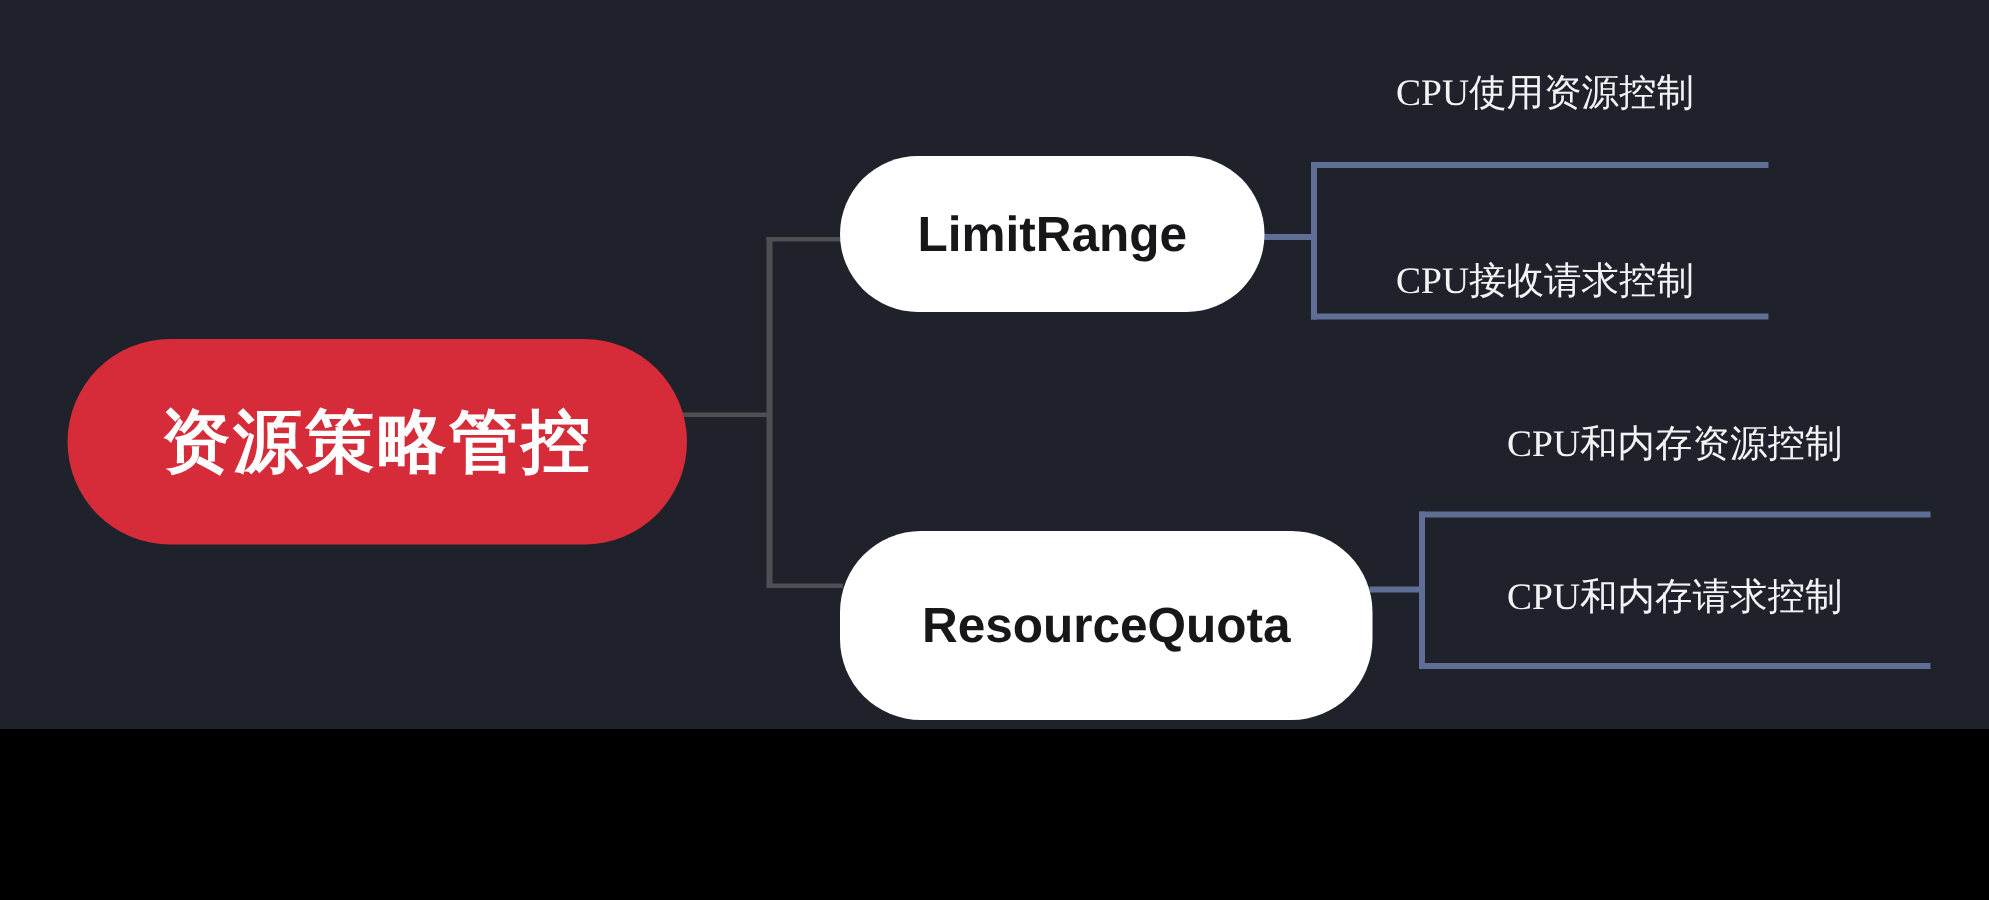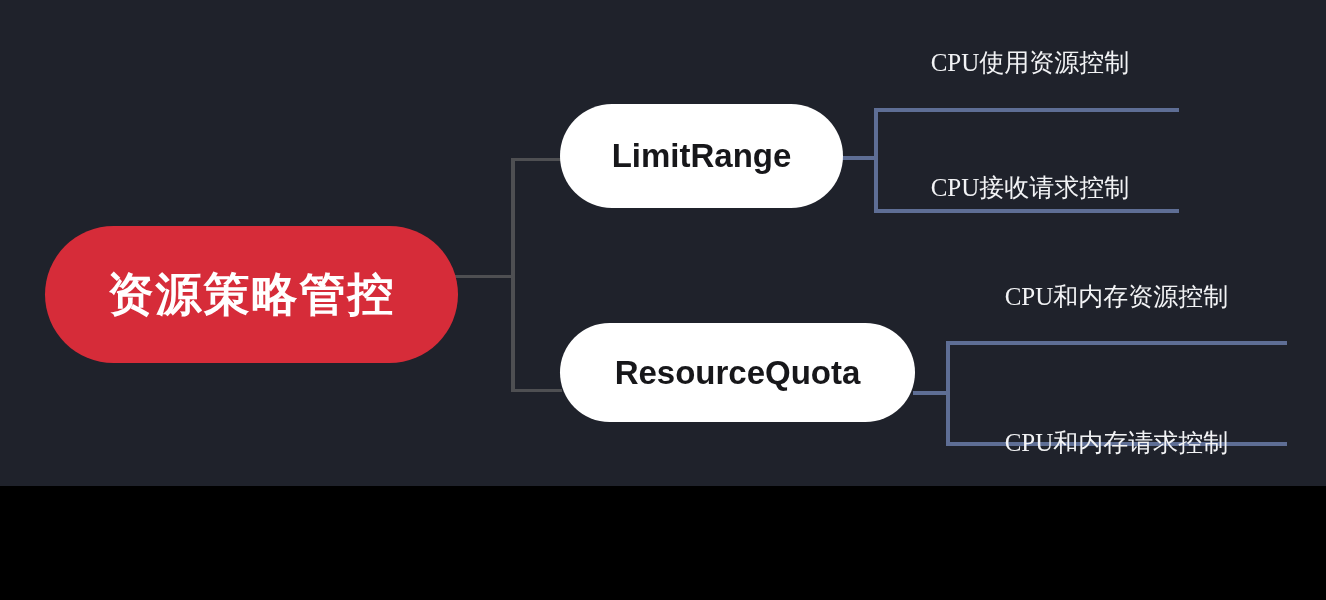--- a/index.html
+++ b/index.html
@@ -39,21 +39,21 @@
     letter-spacing:2px;
     margin-top:17px;
   }
   .node-branch{
     background:var(--branch-node-fill);
     color:var(--branch-node-text);
     font-family:Liberation Sans, sans-serif;
     font-weight:700;font-size:33px;
   }
   .node-limitrange{left:560px;top:104px;width:283px;height:104px;border-radius:52px;}
-  .node-resourcequota{left:560px;top:323px;width:355px;height:99px;border-radius:54px;}
+  .node-resourcequota{left:560px;top:354px;width:355px;height:126px;border-radius:54px;}
   .line{position:absolute;}
   .line-gray{background:var(--tree-connector);}
   .line-blue{background:var(--leaf-connector);}
   
   .g-main{left:455px;top:275px;width:58px;height:3px;}
   .g-vert{left:511px;top:158px;width:4px;height:234px;}
   .g-top{left:511px;top:158px;width:51px;height:3px;}
   .g-bot{left:511px;top:389px;width:51px;height:3px;}
   
   .b-lr-stub{left:841px;top:156px;width:37px;height:4px;}
@@ -69,21 +69,21 @@
     position:absolute;
     color:var(--leaf-text);
     font-family:"Liberation Serif","DejaVu Serif",serif;
     font-size:25px;line-height:34px;
     text-align:center;
     white-space:nowrap;
   }
   .leaf-1{left:880px;top:46px;width:300px;}
   .leaf-2{left:880px;top:147px;width:300px;margin-top:24px;}
   .leaf-3{left:946px;top:280px;width:341px;}
-  .leaf-4{left:946px;top:382px;width:341px;margin-top:44px;}
+  .leaf-4{left:946px;top:382px;width:341px;}
 </style>
 </head>
 <body>
 
 <div class="stage">
 
   <div class="bottom-bar"></div>
 
   <div class="line line-gray g-main"></div>
   <div class="line line-gray g-vert"></div>

